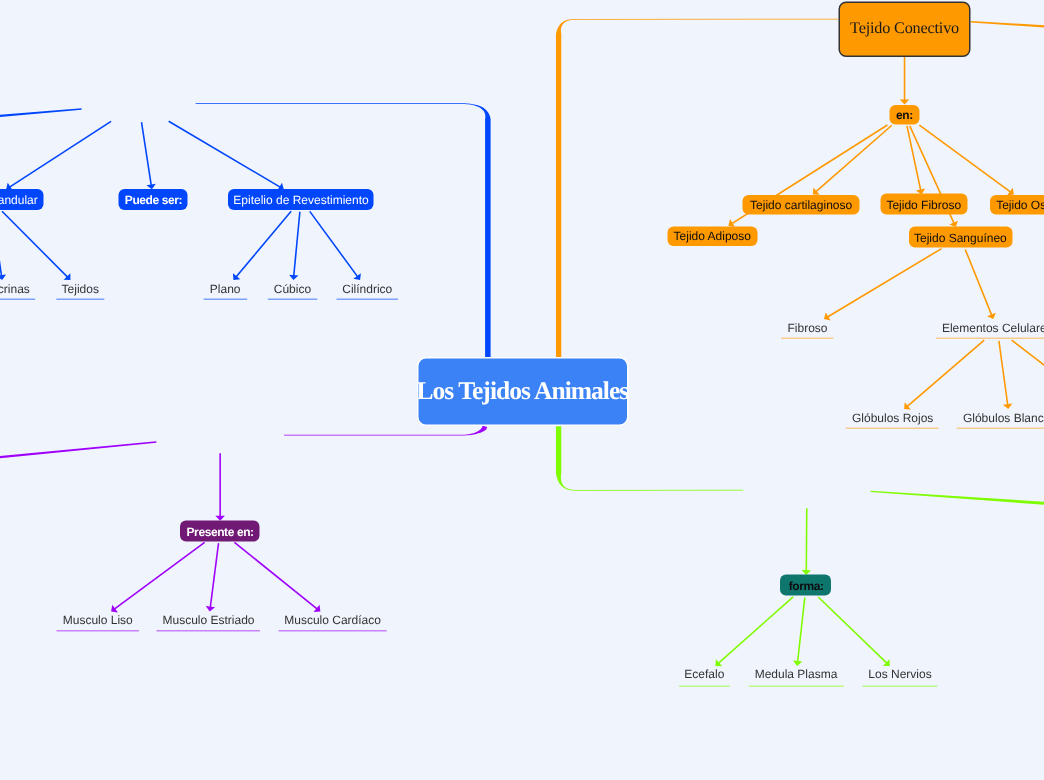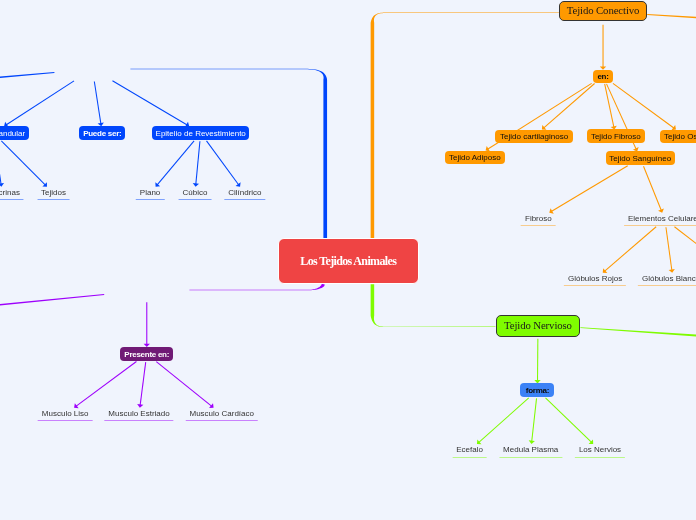--- a/index.html
+++ b/index.html
@@ -4,37 +4,37 @@
 <title>Los Tejidos Animales</title>
 <style>
   html,body{margin:0;padding:0;background:#f0f4fd;}
   *{-webkit-font-smoothing:antialiased;-moz-osx-font-smoothing:grayscale;}
   #stage{position:relative;width:696px;height:520px;overflow:hidden;background:#f0f4fd;
          font-family:"Liberation Sans",sans-serif;}
   #wires{position:absolute;left:0;top:0;width:696px;height:520px;overflow:visible;}
   #wires .edge{fill:none;stroke-width:1.05;}
   .node{position:absolute;box-sizing:border-box;filter:blur(0px);display:flex;align-items:center;
         justify-content:center;text-align:center;white-space:nowrap;}
-  .root{background:#ef4444;color:#ffffff;border:1.7px solid #ffffff;border-radius:6px;
-        font-family:"Liberation Serif",serif;font-weight:bold;font-size:12px;letter-spacing:-0.64px;z-index:5;text-align:right;}
+  .root{background:#3b82f6;color:#ffffff;border:1.7px solid #ffffff;border-radius:6px;
+        font-family:"Liberation Serif",serif;font-weight:bold;font-size:17px;letter-spacing:-0.64px;z-index:5;text-align:right;}
   .main{font-family:"Liberation Serif",serif;font-size:10.8px;border-radius:5px;border:1.25px solid;
         z-index:4;letter-spacing:-0.12px;}
   .main.blue{background:#0046fc;color:#ffffff;border-color:#ffffff;}
   .main.purple{background:#9e00fc;color:#ffffff;border-color:#ffffff;}
   .main.orange{background:#ff9900;color:#1a1a1a;border-color:#333333;}
   .main.green{background:#7ffc00;color:#1a1a1a;border-color:#333333;}
   .sub{font-size:8px;border-radius:4px;z-index:3;}
   .main span{position:relative;top:-0.6px;}
   .main.orange span,.main.green span{top:-1.2px;}
   .leaf span{position:relative;top:0.45px;}
   .sub span{position:relative;top:0.45px;}
   .sub.blue{background:#0046fc;color:#ffffff;}
   .sub.purple{background:#701a75;color:#ffffff;}
   .sub.orange{background:#ff9900;color:#0d0d0d;}
-  .sub.green{background:#3b82f6;color:#0d0d0d;}
+  .sub.green{background:#0f766e;color:#0d0d0d;}
   .sub.b{font-weight:bold;letter-spacing:-0.27px;}
   .leaf{position:absolute;filter:blur(0px);transform:translateX(-50%);padding:0 4px;font-size:8px;
         line-height:14.2px;color:#333333;white-space:nowrap;z-index:3;}
   .leaf.blue{border-bottom:1px solid rgba(0,70,252,0.47);}
   .leaf.orange{border-bottom:1px solid rgba(255,153,0,0.44);}
   .leaf.purple{border-bottom:1px solid rgba(158,0,252,0.47);}
   .leaf.green{border-bottom:1px solid rgba(127,252,0,0.46);}
 </style>
 </head>
 <body>
@@ -100,25 +100,22 @@
     <path class="edge" stroke="#7ffc00" d="M 528.75 397.93 L 478.28 442.78"></path>
     <path class="arrowhead" fill="#7ffc00" d="M 476.94 443.98 L 477.31 439.43 L 481.50 444.14 Z"></path>
     <path class="edge" stroke="#7ffc00" d="M 536.53 398.39 L 531.63 442.19"></path>
     <path class="arrowhead" fill="#7ffc00" d="M 531.43 443.98 L 528.67 440.35 L 534.93 441.05 Z"></path>
     <path class="edge" stroke="#7ffc00" d="M 545.51 397.97 L 591.90 442.73"></path>
     <path class="arrowhead" fill="#7ffc00" d="M 593.20 443.98 L 588.63 443.96 L 593.01 439.42 Z"></path>
   </svg>
   <div class="node root" style="left:277.70px;top:238.30px;width:141.20px;height:45.90px">
       <span>Los Tejidos Animales</span>
     </div>
-  <div class="node main orange" style="left:558.90px;top:1.20px;width:88.30px;height:20px">
+  <div class="node main orange" style="left:558.90px;top:1.20px;width:88.30px;height:37px">
       <span>Tejido Conectivo</span>
-    </div>
-  <div class="node main green" style="left:495.50px;top:315.10px;width:84.90px;height:22.30px">
-      <span>Tejido Nervioso</span>
     </div>
   <div class="node sub blue" style="left:-42.00px;top:126.20px;width:71.20px;height:13.60px">
       <span>Epitelio Glandular</span>
     </div>
   <div class="node sub blue b" style="left:79.30px;top:126.20px;width:46.00px;height:13.60px">
       <span>Puede ser:</span>
     </div>
   <div class="node sub blue" style="left:152.10px;top:126.20px;width:97.20px;height:13.60px">
       <span>Epitelio de Revestimiento</span>
     </div>

